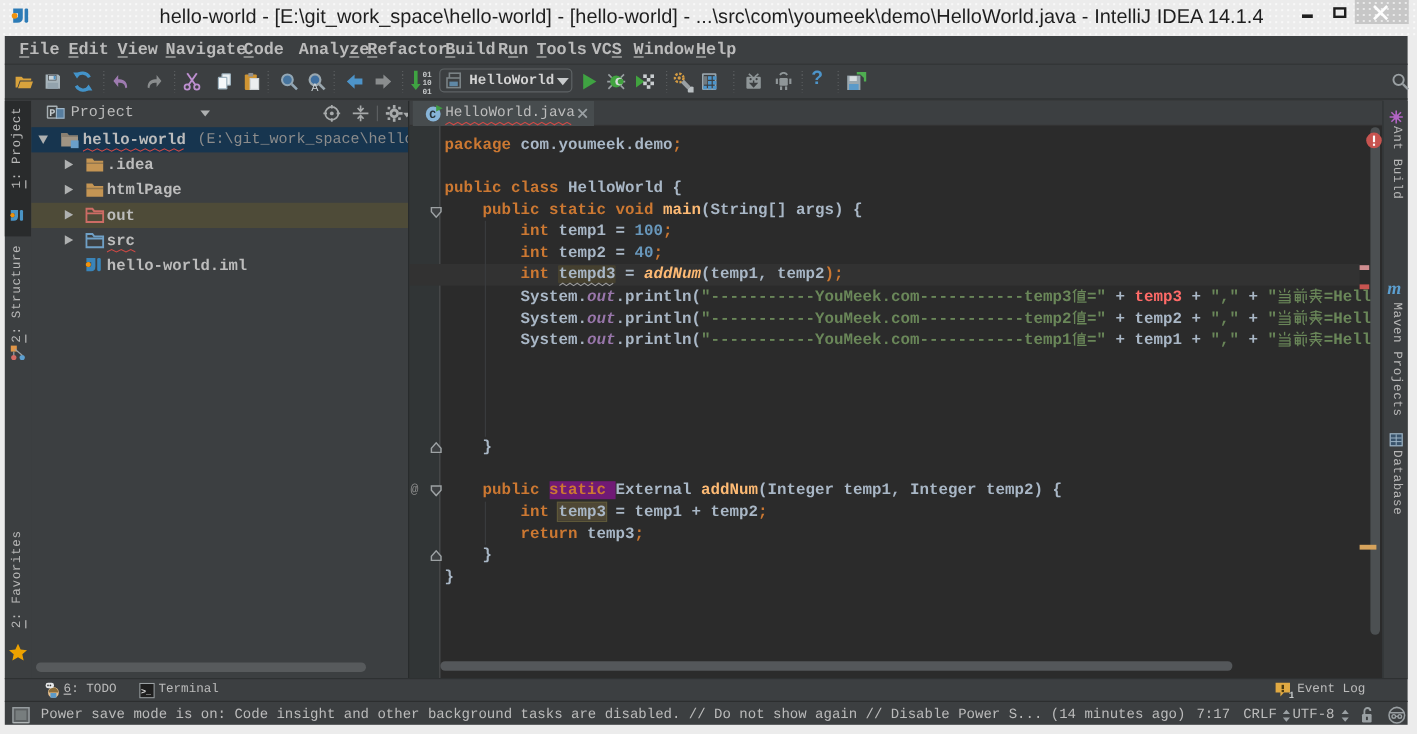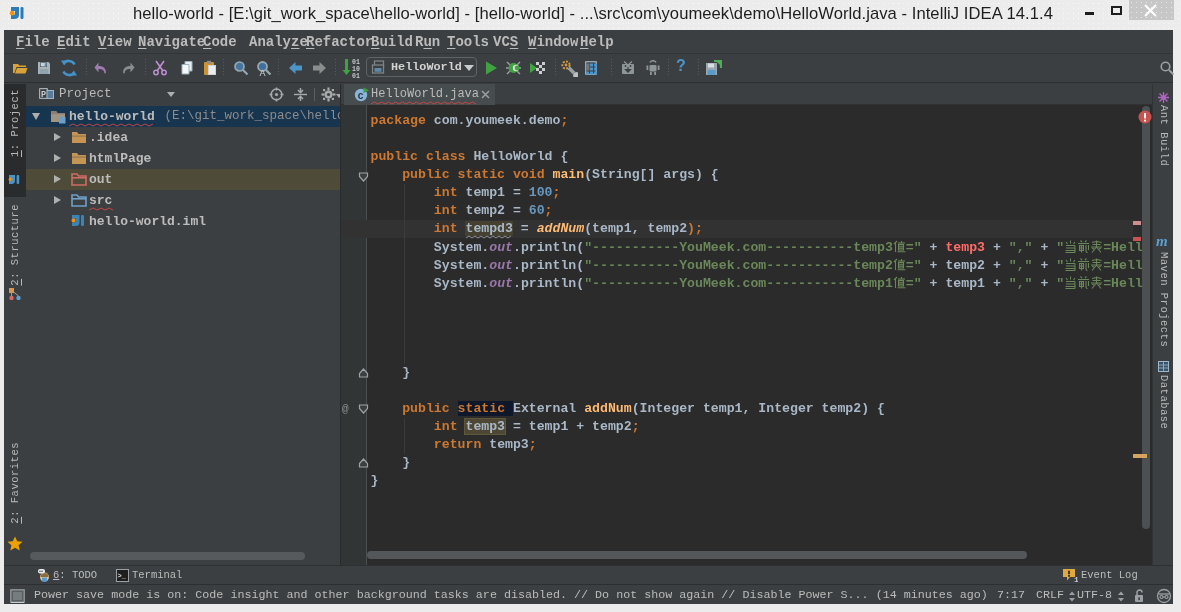--- a/index.html
+++ b/index.html
@@ -51,21 +51,21 @@
   #gutter { position:absolute; left:0; top:21px; width:26px; height:468px; background:#313536; border-right:1px solid #4b4d4e; }
   .cl { position:absolute; left:0; width:816px; height:18px; line-height:18px;
     font-size:13.2px; font-weight:bold; color:#a9b7c6; white-space:pre; }
   .k { color:#cc7832; } .n { color:#6897bb; } .s { color:#6a8759; }
   .fn { color:#fdba74; } .err { color:#ff6b68; } .fd { color:#9876aa; font-style:italic; }
   .it { font-style:italic; }
   .cjk { display:inline-block; width:13px; height:13px; position:relative; top:1.5px; }
 
   #tempd3 { background:#45402f; border-radius:1px;text-align:center; }
   #temp3hl { background:#4e4735; box-shadow:0 0 0 1px #5e5839; }
-  #statichl { background:#0f172a; }
+  #statichl { background:#701a75; }
   
   #rightstripe { left:1148px; top:0; width:21px; height:481px; border-left:1px solid #313435; background:#3c3f41; }
   
   #twbar { left:0; top:535px; width:1169px; height:19px; border-top:1px solid #2e3132; }
   #statusbar { left:0; top:554px; width:1169px; height:20px; border-top:1px solid #2c2e2f; }
   .sbtext { position:absolute; top:3px; font-size:11.7px; color:#bbbbbb; white-space:pre; }
   .twtext { position:absolute; top:3px; font-size:10.5px; color:#bbbbbb; white-space:pre; }
 </style></head>
 <body>
 <div class="abs" id="titlebar">
@@ -430,21 +430,21 @@
       </svg>
       <svg class="abs" style="left:17px;top:374px" width="11" height="10" viewBox="0 0 11 10">
         <path d="M1.5 9 L9.5 9 L9.5 5.5 L5.5 1 L1.5 5.5 Z" fill="#3c3f41" stroke="#9da2a4" stroke-width="1.2"></path>
       </svg>
       <div class="abs mono" style="left:1px;top:319px;font-size:11px;color:#8c8c8c">@</div>
 
       <div class="cl" style="top:28px;left:29.5px"><span class="k">package </span>com.youmeek.demo<span class="k">;</span></div>
       <div class="cl" style="top:64px;left:29.5px"><span class="k">public class </span>HelloWorld {</div>
       <div class="cl" style="top:82px;left:29.5px">    <span class="k">public static void </span><span class="fn">main</span>(String[] args) {</div>
       <div class="cl" style="top:100px;left:29.5px">        <span class="k">int </span>temp1 = <span class="n">100</span><span class="k">;</span></div>
-      <div class="cl" style="top:118px;left:29.5px">        <span class="k">int </span>temp2 = <span class="n">60</span><span class="k">;</span></div>
+      <div class="cl" style="top:118px;left:29.5px">        <span class="k">int </span>temp2 = <span class="n">40</span><span class="k">;</span></div>
       <div class="cl" style="top:136px;left:29.5px">        <span class="k">int </span><span id="tempd3">tempd3</span> = <span class="fn it">addNum</span>(temp1, temp2<span class="k">);</span></div>
       <div class="cl" style="top:154px;left:29.5px">        System.<span class="fd">out</span>.println(<span class="s">"-----------YouMeek.com-----------temp3</span><span class="cjk"><svg width="13" height="13" viewBox="0 0 13 13">
               <g stroke="#6a8759" stroke-width="1.1" fill="none">
                 <path d="M2.5 2 L2.5 12"></path>
                 <path d="M1 4 L4 1"></path>
                 <path d="M5 3 L12 3"></path>
                 <path d="M8.5 1 L8.5 3"></path>
                 <rect x="5.5" y="4.5" width="5" height="5.5"></rect>
                 <path d="M5.5 6.3 L10.5 6.3 M5.5 8.1 L10.5 8.1 M4.5 11.8 L12.5 11.8"></path>
               </g>

